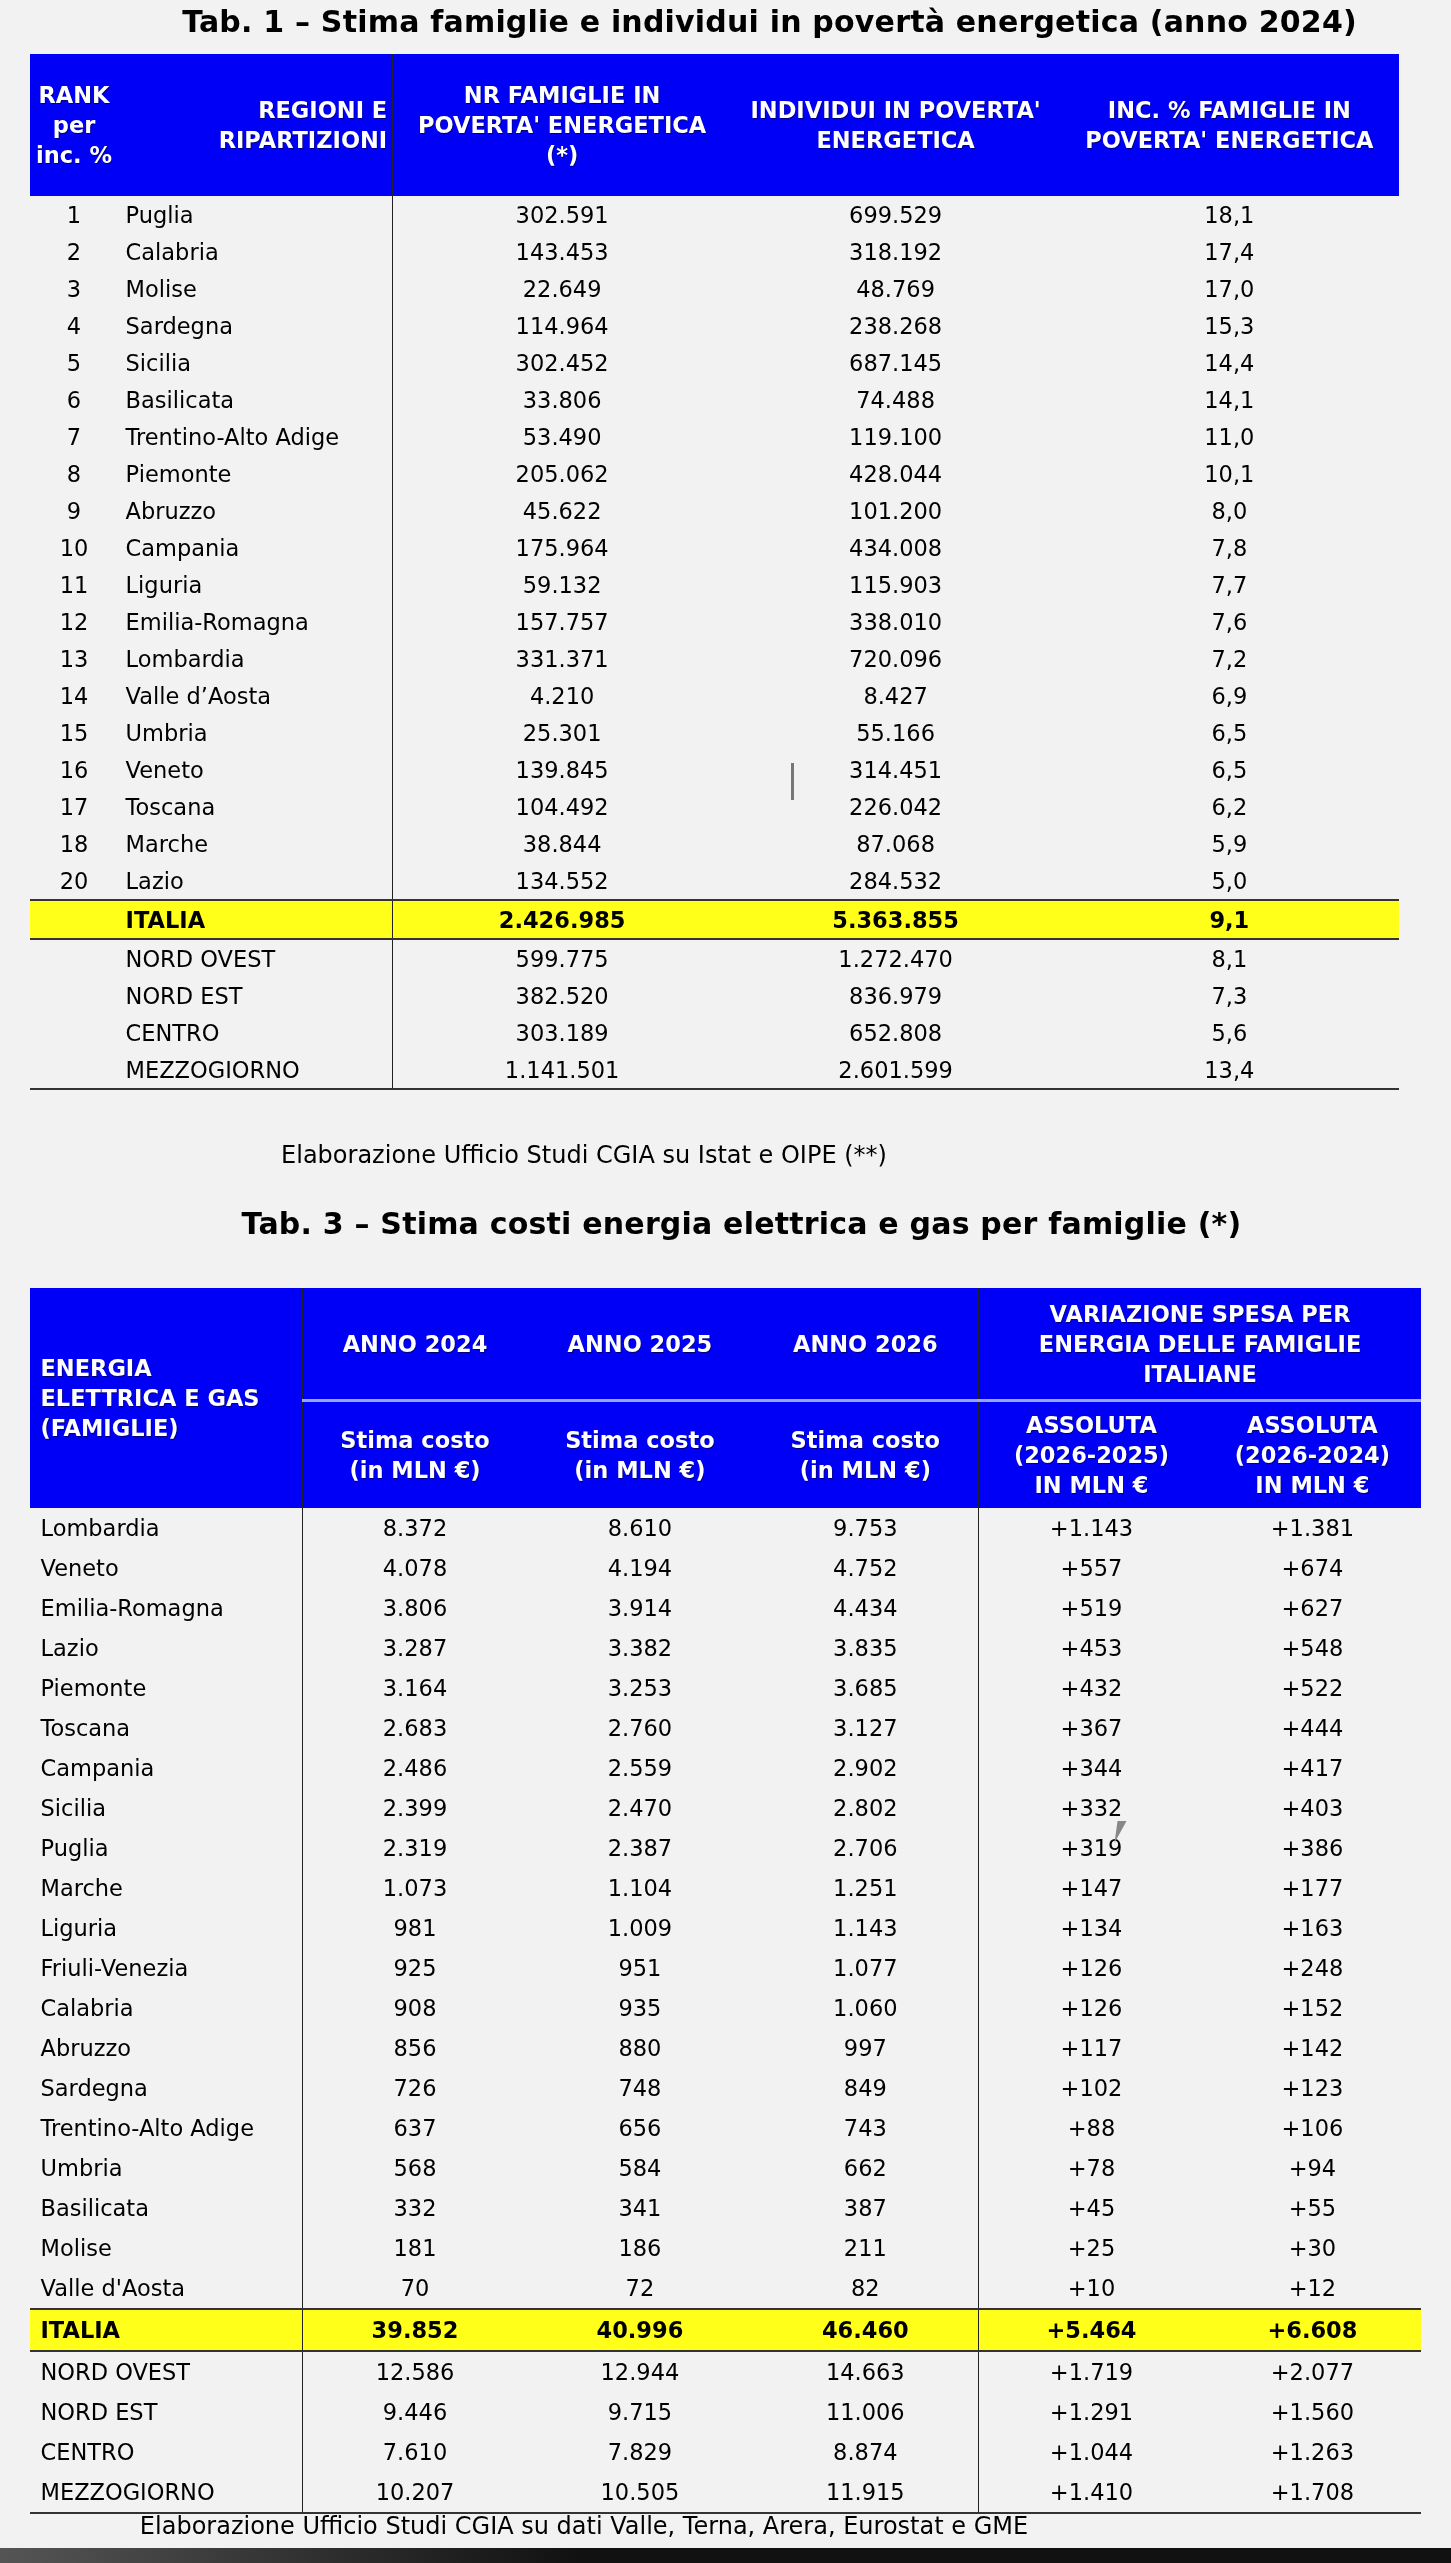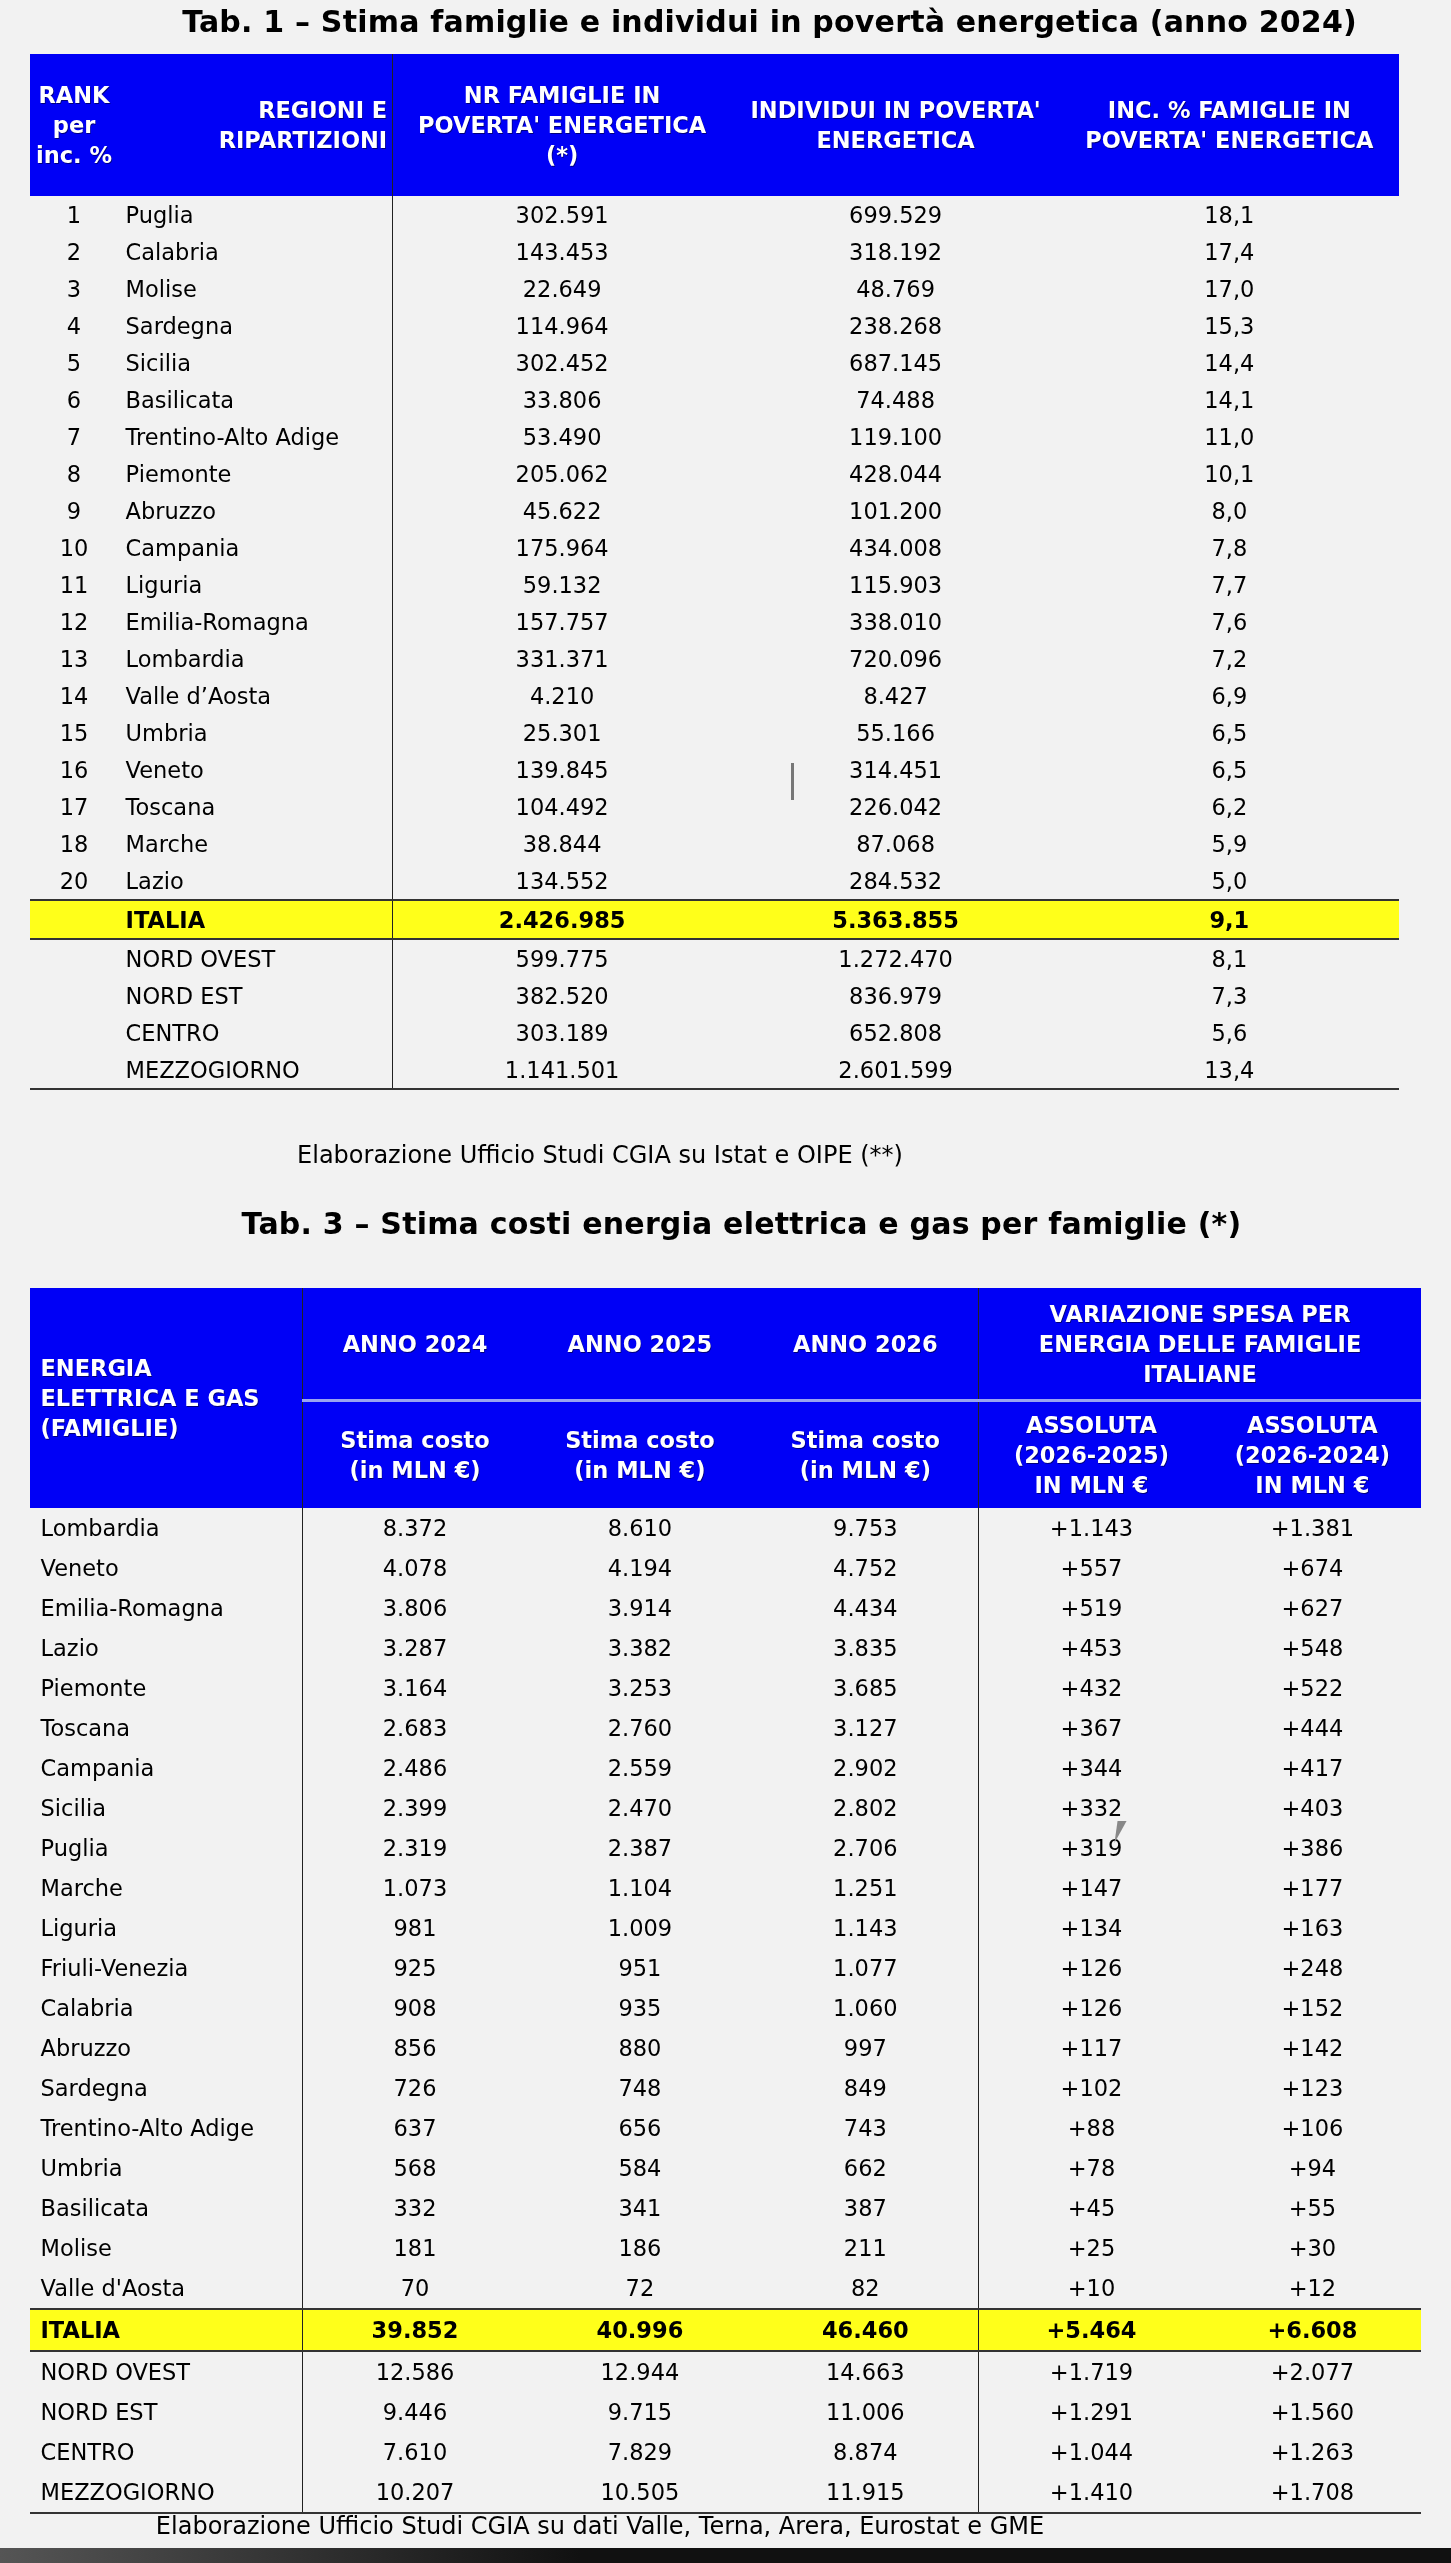--- a/index.html
+++ b/index.html
@@ -21,21 +21,21 @@
   }
   td {
     font-family: "DejaVu Sans", sans-serif; font-size: 22.5px; text-align: center;
     padding: 0; white-space: nowrap;
   }
   td.lbl { text-align: left; }
   tr.italia td { background: #ffff1a; font-weight: bold; border-top: 2.2px solid #333; border-bottom: 2.2px solid #333; }
   tr.last td { border-bottom: 2.2px solid #333; }
   .vl { border-left: 1.5px solid #222; }
   .footnote {
-    position: absolute; left: 16px; width: 1168px; text-align: center;
+    position: absolute; left: 0; width: 1168px; text-align: center;
     font-size: 24px;
   }
   #t1 { left: 30px; top: 54px; width: 1369px; }
   #t1 th { height: 142px; }
   #t1 td { height: 37px; }
   #t3 { left: 30px; top: 1288px; width: 1391px; }
   #t3 th.top { height: 111px; }
   #t3 th.bot { height: 106px; border-top: 3px solid #9aa4f0; }
   #t3 td { height: 40px; }
   #t3 td.lbl { padding-left: 10.5px; }

